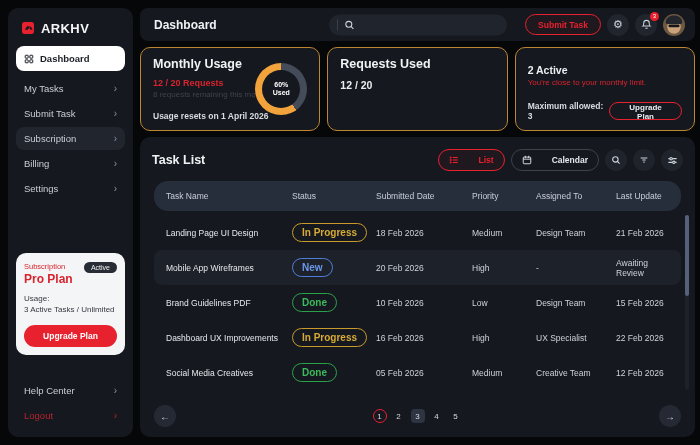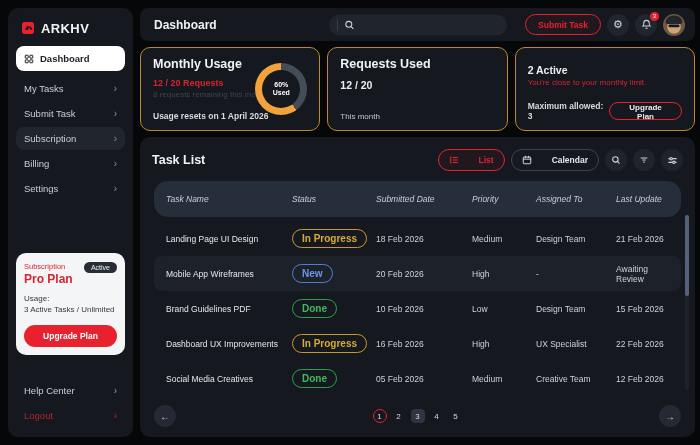--- a/index.html
+++ b/index.html
@@ -63,21 +63,21 @@
   .task-panel { flex:1; background:#15181e; border-radius:10px; padding:12px 12px 10px; display:flex; flex-direction:column; position:relative;justify-content:flex-end; }
   .task-head { display:flex; align-items:center; }
   .task-title { color:#f0f2f4; font-size:12.5px; font-weight:bold; }
   .task-controls { margin-left:auto; display:flex; align-items:center; gap:6px; }
   .view-btn { height:22px; padding:0 10px; display:flex; align-items:center; gap:20px; border-radius:12px; font-size:8.5px; font-weight:bold; cursor:pointer; background:transparent; }
   .view-btn.list { border:1px solid #e8212e; color:#e8212e; background:rgba(232,33,46,.05); }
   .view-btn.cal { border:1px solid #3c434f; color:#e3e6ea; }
   .circle-btn { width:22px; height:22px; border-radius:50%; background:#1f242c; border:none; display:flex; align-items:center; justify-content:center; cursor:pointer; }
 
   .grid6 { display:grid; grid-template-columns:126px 84px 96px 64px 80px 1fr; align-items:center; }
-  .thead { margin:10px 2px 4px; height:36px; background:#262d3b; border-radius:14px; padding:0 12px;font-style:italic; }
+  .thead { margin:10px 2px 4px; height:30px; background:#262d3b; border-radius:14px; padding:0 12px; }
   .th { color:#c8cedb; font-size:8.5px; }
   .tbody { flex:1; }
   .trow { height:35px; padding:0 12px; margin:0 2px; border-radius:8px; cursor:pointer; }
   .trow.hl { background:#1d2129; }
   .td { color:#ced2d9; font-size:8.5px; }
   .td.name { color:#e6e8ec; }
   .pill { display:inline-block; padding:3px 9px; border-radius:10px; font-size:10px; font-weight:bold; border:1px solid; background:transparent; }
   .pill.amber { border-color:#c79a2b; color:#d7ab36; }
   .pill.blue { border-color:#4f7ed9; color:#6b97ea; }
   .pill.green { border-color:#2ba14a; color:#3cba5c; }
@@ -216,21 +216,20 @@
         <div class="donut" style="--p: 60;">
           <div class="donut-center">
             <span>60%</span>
             <span>Used</span>
           </div>
         </div>
       </div>
       <div class="card">
         <div class="card-title">Requests Used</div>
         <div class="ru-value">12 / 20</div>
-        <div class="ru-caption">This month</div>
       </div>
       <div class="card">
         <div class="ar-value">2 Active</div>
         <div class="ar-warning">You're close to your monthly limit.</div>
         <div class="ar-bottom">
           <span class="ar-max">Maximum allowed: 3</span>
           <button class="ar-cta">Upgrade Plan</button>
         </div>
       </div>
     </section>

